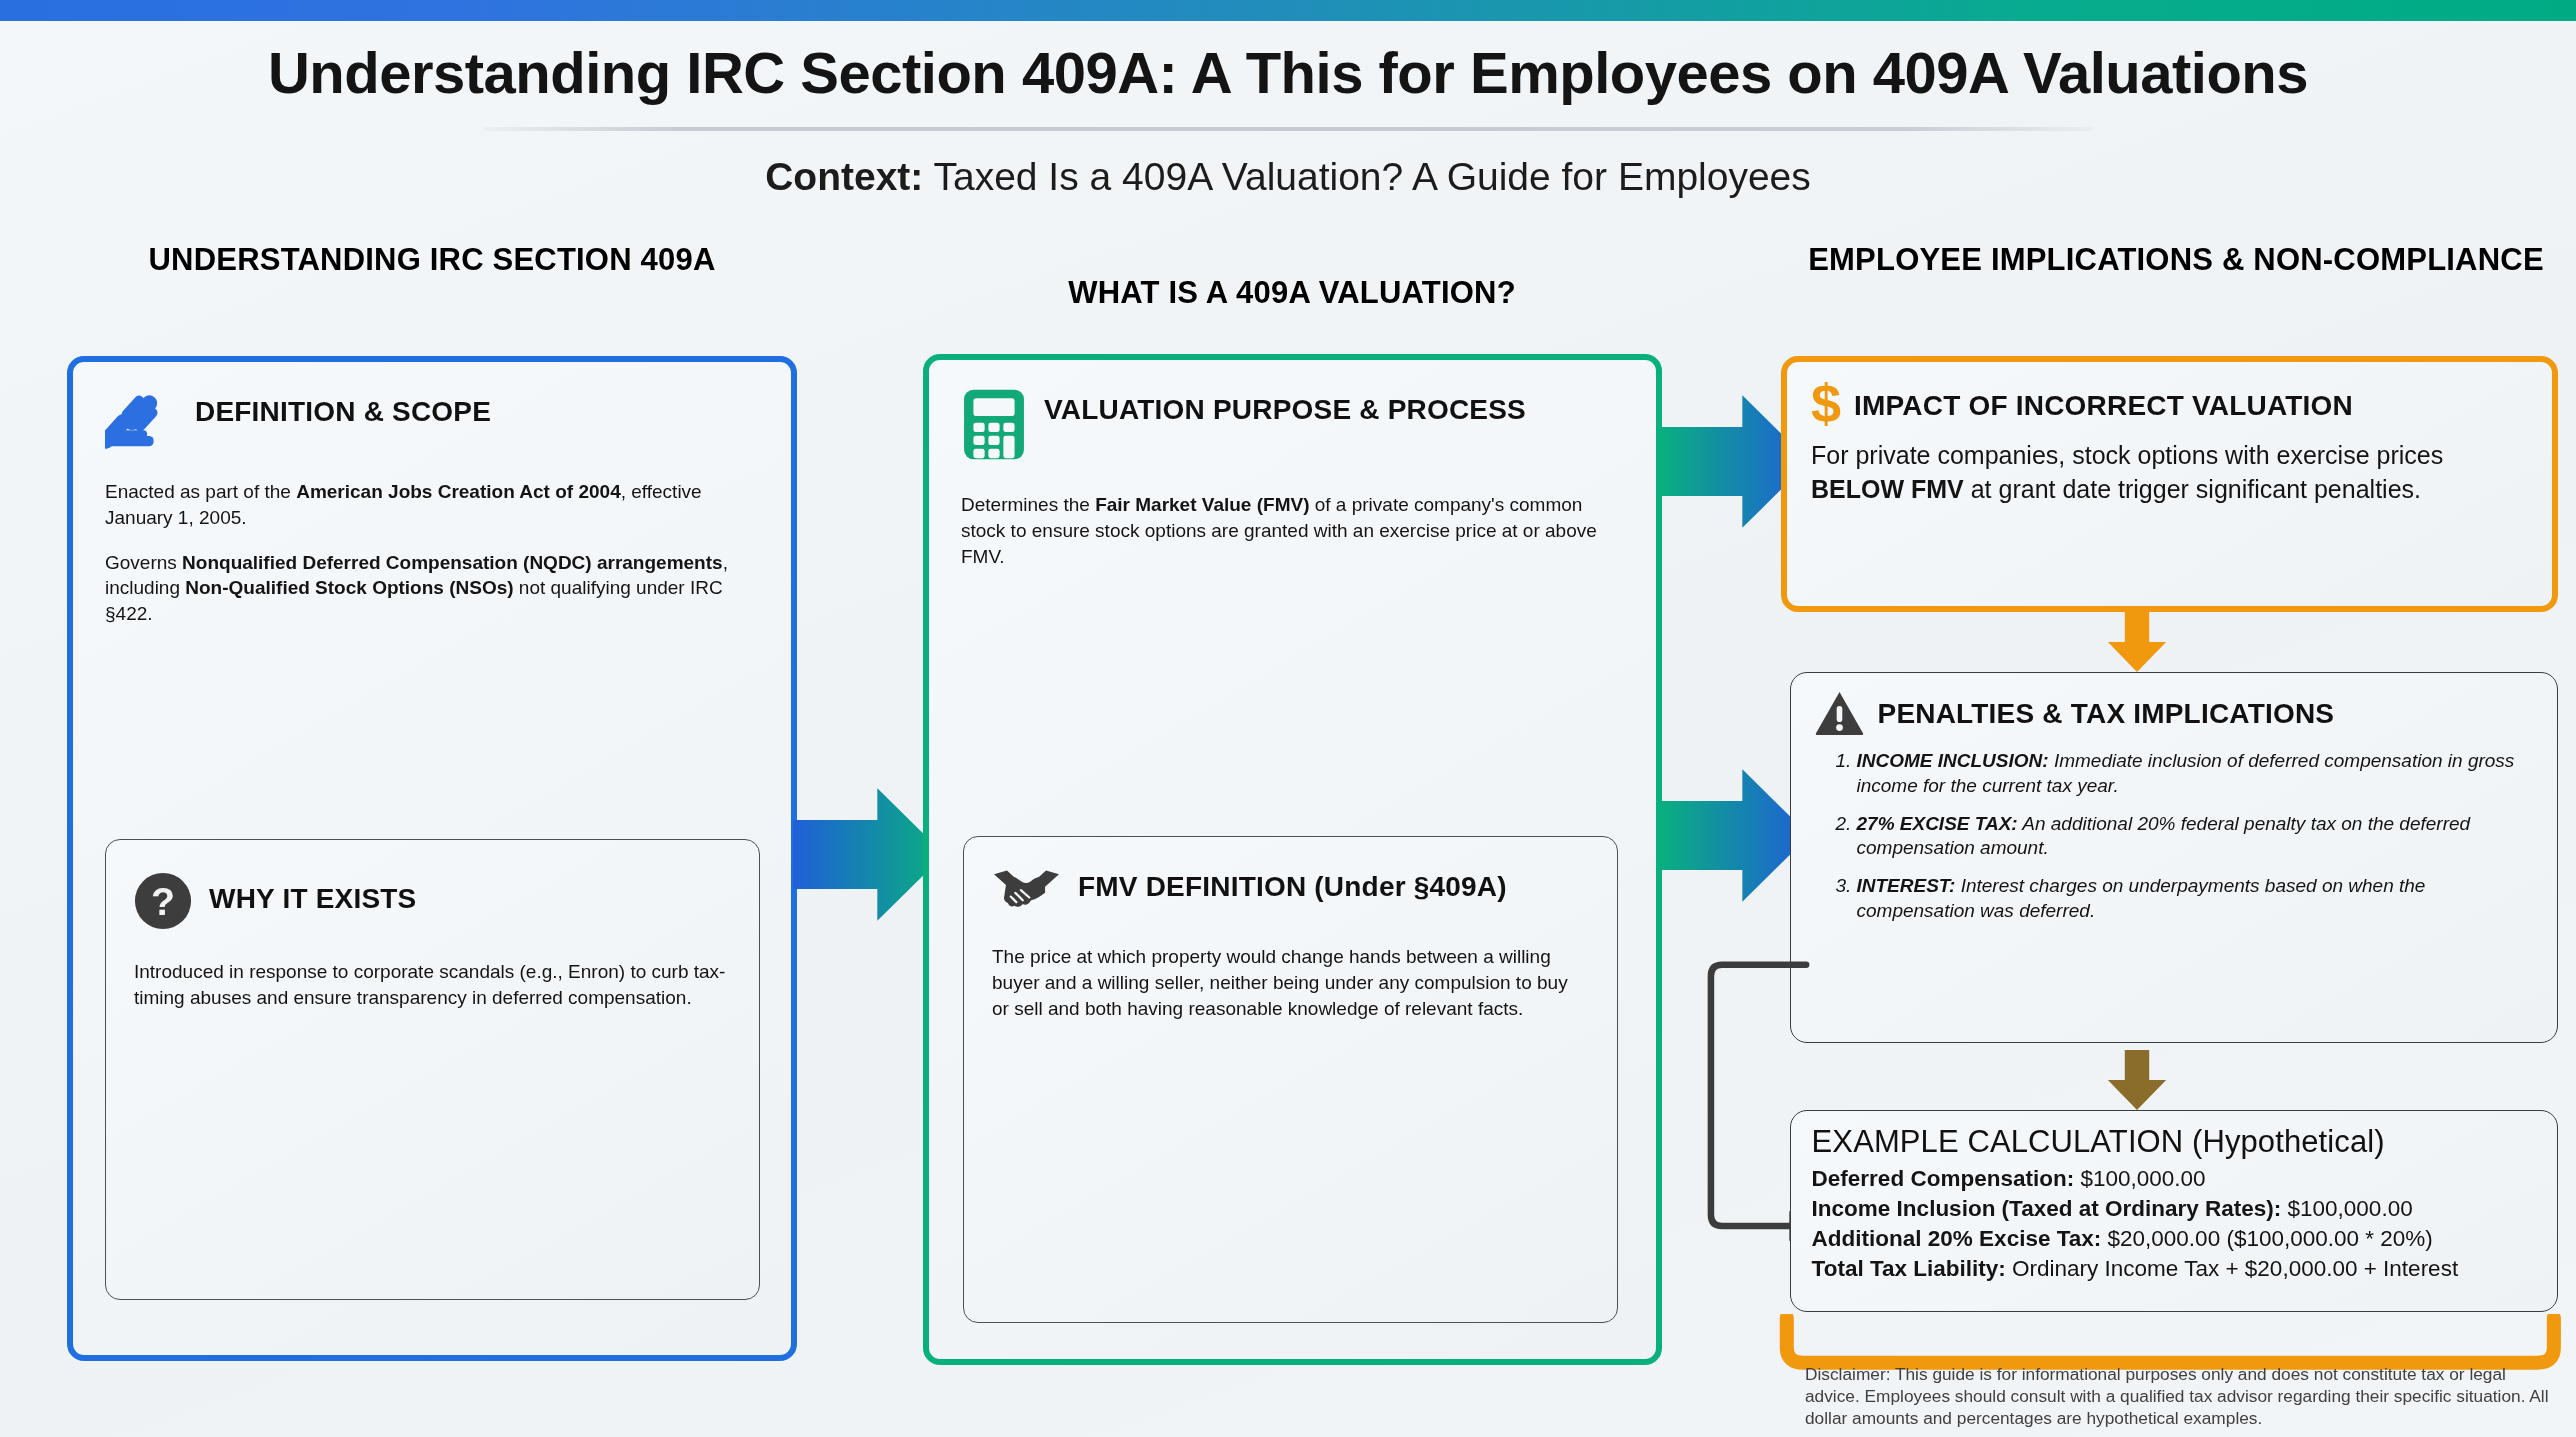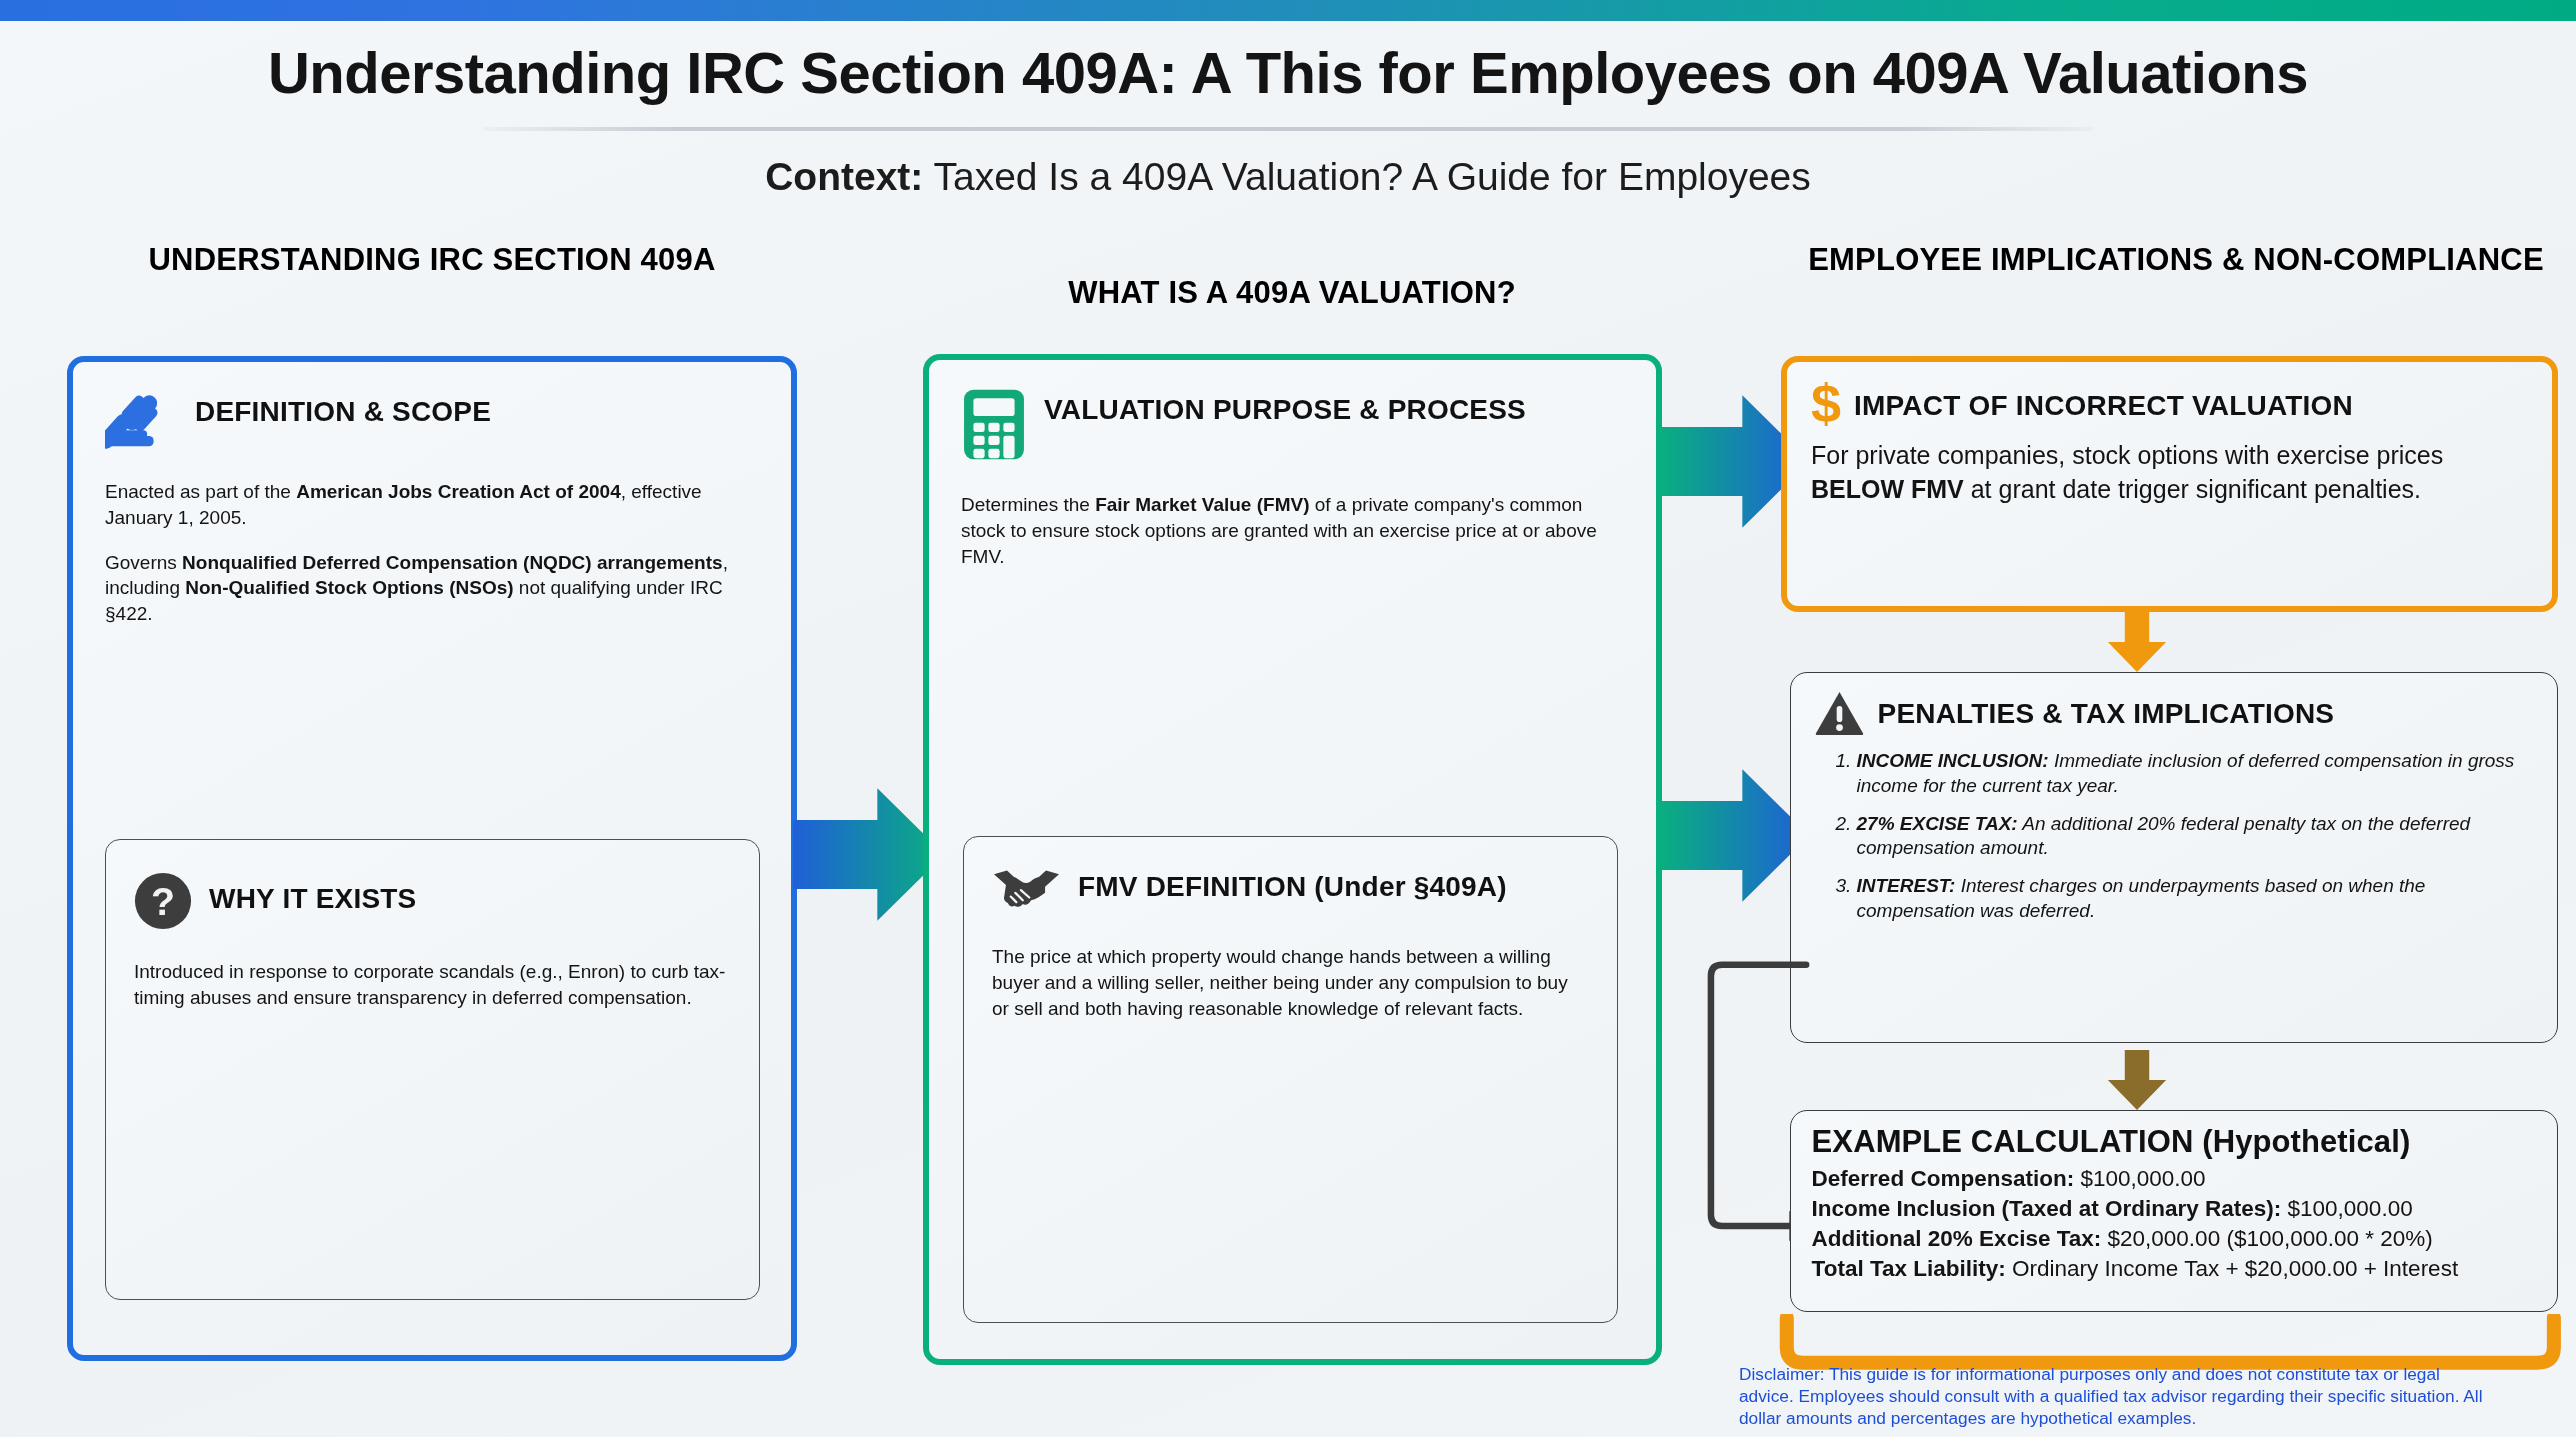--- a/index.html
+++ b/index.html
@@ -151,37 +151,37 @@
     padding-left: 43px;
     font-size: 19px;
     line-height: 1.3;
     color: #141414;
     font-style: italic;
   }
   .num-list li { margin-bottom: 13px; }
   .num-list li b { font-weight: bold; }
 
   .example-title {
-    font-size: 31px; font-weight: bold; color: #111; letter-spacing: 0.1px;
+    font-size: 31px; font-weight: normal; color: #111; letter-spacing: 0.1px;
   }
   .example-lines {
     margin-top: 3.7px;
     font-size: 22.5px;
     line-height: 1.34;
     color: #141414;
   }
   .example-lines b { font-weight: bold; }
 
   #disclaimer {
     position: absolute;
-    left: 1739px; top: 1363px;
+    left: 1805px; top: 1363px;
     width: 749px;
     font-size: 17.3px;
     line-height: 1.28;
-    color: #1d4ed8;
+    color: #404040;
   }
 
   
   .arrow-svg { position: absolute; }
 
   
   .dollar-ico {
     font-size: 54px;
     font-weight: bold;
     color: #f0990f;

